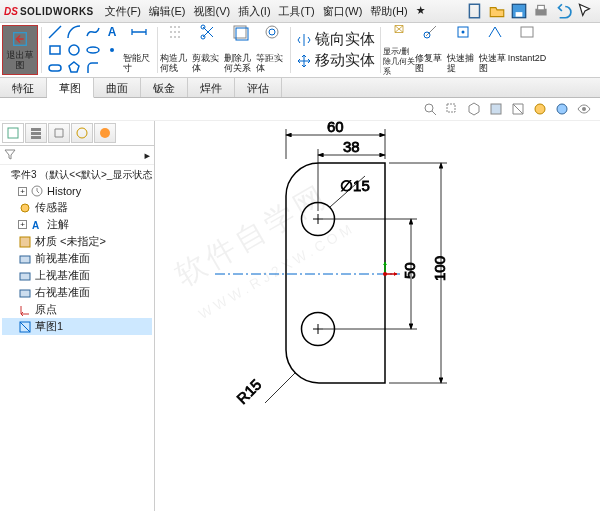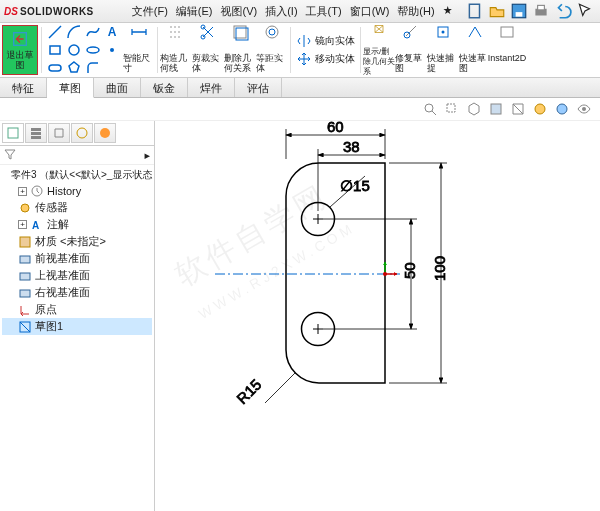--- a/index.html
+++ b/index.html
@@ -1,35 +1,35 @@
 <!DOCTYPE html>
 <html><head>
 <meta charset="utf-8">
 <style>
   * { box-sizing: border-box; margin: 0; padding: 0; font-family: "Microsoft YaHei", sans-serif; }
   body { background: #fff; width: 600px; height: 511px; overflow: hidden; font-size: 11px; color: #222; }
   .top { height: 23px; display: flex; align-items: center; background: linear-gradient(#f7f7f7,#e9e9e9); border-bottom: 1px solid #ccc; }
   .logo { display: flex; align-items: center; margin: 0 8px 0 4px; }
   .logo-s { color: #d12; font-weight: bold; font-size: 10px; margin-right: 2px; font-style: italic; }
   .logo-txt { font-weight: bold; letter-spacing: 0.5px; font-size: 10px; }
-  .menu { display: flex; gap: 2px; margin-left: 27px; }
+  .menu { display: flex; gap: 2px; }
   .menu span { padding: 2px 3px; cursor: pointer; }
   .qat { margin-left: auto; display: flex; gap: 4px; padding-right: 6px; align-items: center; }
   .qbtn { width: 18px; height: 18px; display: flex; align-items: center; justify-content: center; }
   .ribbon { display: flex; height: 55px; background: #fff; border-bottom: 1px solid #ccc; }
-  .big-btn { width: 36px; border: 1px solid #b33; margin: 2px 1px 2px 2px; display: flex; flex-direction: column; align-items: center; justify-content: center; gap: 2px; background: #22c55e; }
+  .big-btn { width: 36px; border: 1px solid #b33; margin: 2px 1px 2px 2px; display: flex; flex-direction: column; align-items: center; justify-content: center; gap: 2px; background: #737373; }
   .big-btn svg { width: 18px; height: 18px; }
   .big-lbl { font-size: 9px; line-height: 10px; text-align: center; }
   .sep { width: 1px; background: #ddd; margin: 4px 2px; }
   .rgroup { display: flex; flex-direction: column; justify-content: center; gap: 2px; padding: 2px 3px; }
   .rrow { display: flex; gap: 3px; align-items: center; }
   .ricon { width: 16px; height: 16px; display: flex; align-items: center; justify-content: center; }
   .med-btn { display: flex; flex-direction: column; align-items: center; width: 32px; font-size: 9px; line-height: 10px; gap: 12px; }
   .med-btn svg { width: 20px; height: 18px; }
-  .text-item { font-size: 10px; white-space: nowrap; }
+  .text-item { font-size: 15px; white-space: nowrap; }
   .tabs { display: flex; background: linear-gradient(#f5f5f5,#e5e5e5); height: 20px; border-bottom: 1px solid #bbb; }
   .tab { padding: 3px 12px; border-right: 1px solid #ccc; font-size: 11px; }
   .tab.active { background: #fff; border-bottom: 1px solid #fff; margin-bottom: -1px; }
   .viewbar { display: flex; justify-content: flex-end; gap: 6px; padding: 3px 8px; background: #fff; border-bottom: 1px solid #eee; }
   .vicon { width: 16px; height: 16px; }
   .main { display: flex; height: calc(511px - 23px - 55px - 20px - 22px); }
   .side { width: 155px; border-right: 1px solid #ccc; background: #fff; display: flex; flex-direction: column; }
   .side-tabs { display: flex; gap: 1px; padding: 2px; border-bottom: 1px solid #ccc; }
   .side-tab { width: 22px; height: 20px; border: 1px solid #ccc; background: linear-gradient(#fafafa,#eaeaea); display: flex; align-items: center; justify-content: center; }
   .side-tab.active { background: #fff; }

